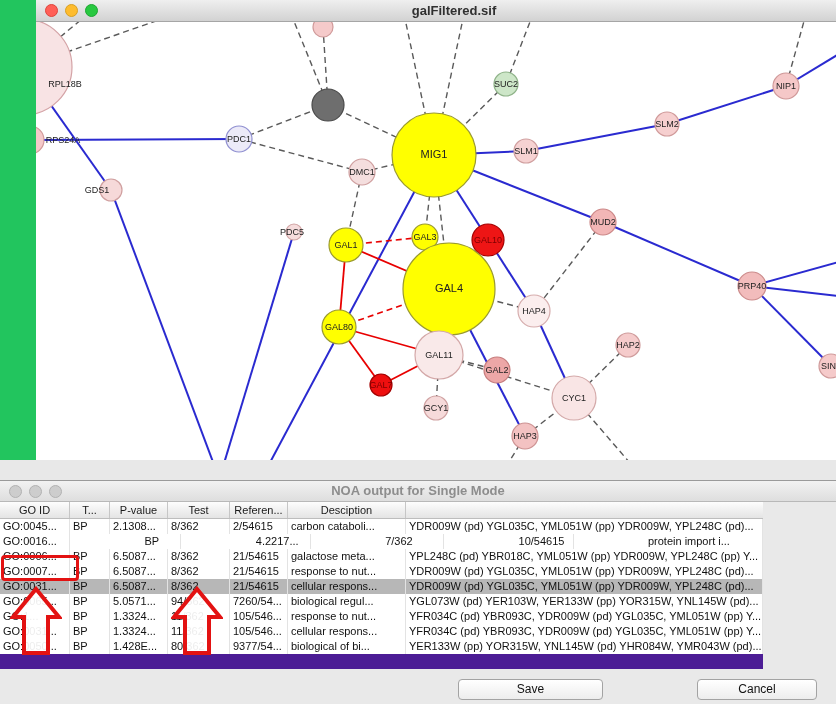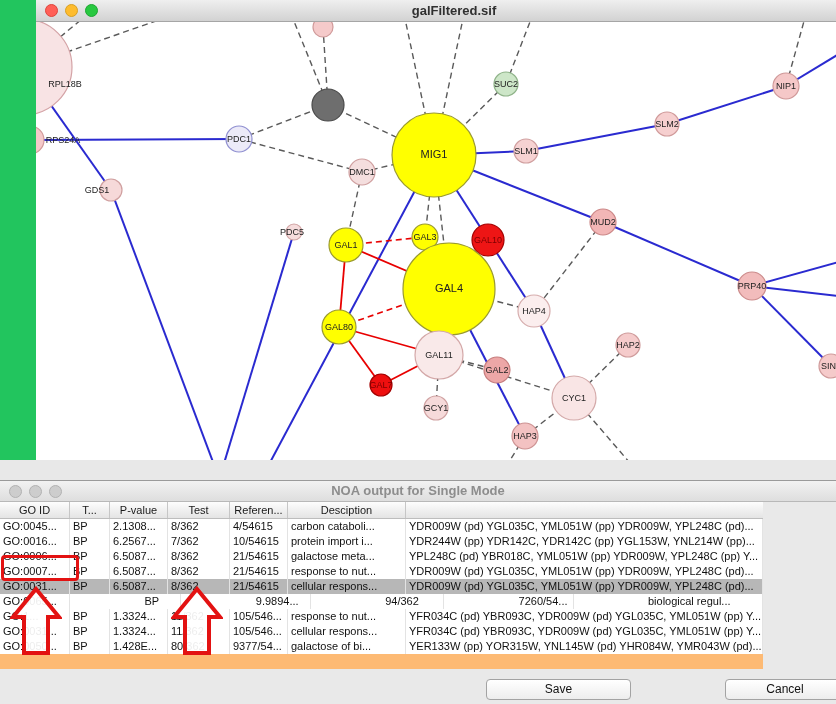--- a/index.html
+++ b/index.html
@@ -25,21 +25,21 @@
   
   .bottom-window {
     position:absolute; top:480px; left:0; width:836px; height:244px;
     background:#e9e9e9; border-top:1px solid #9a9a9a; box-sizing:border-box;
   }
   .titlebar2 {
     height:21px; background:linear-gradient(#f2f2f2,#dedede);
     border-bottom:1px solid #b8b8b8; position:relative; box-sizing:border-box;
   }
   .titlebar2 .title { text-align:center; font-size:13px; line-height:20px; color:#8d8d8d; font-weight:bold; }
-  .table-area { position:absolute; top:21px; left:0; width:763px; height:167px; background:#fdba74; overflow:hidden; }
+  .table-area { position:absolute; top:21px; left:0; width:763px; height:167px; background:#4c1d95; overflow:hidden; }
   #table-header {
     display:flex; height:17px; background:linear-gradient(#fdfdfd,#e4e4e4);
     border-bottom:1px solid #bdbdbd; box-sizing:border-box;
   }
   .th {
     font-size:11px; line-height:16px; text-align:center; color:#1a1a1a;
     border-right:1px solid #c6c6c6; overflow:hidden; white-space:nowrap; box-sizing:border-box;
   }
   .tr { display:flex; height:15px; background:#fff;justify-content:space-between; }
   .tr.selected { background:#b7b7b7; }
@@ -47,21 +47,21 @@
     font-size:11px; line-height:15px; padding-left:3px; color:#111;
     border-right:1px solid #e3e3e3; overflow:hidden; white-space:nowrap; box-sizing:border-box;
   }
   .col0{width:70px;flex:none} .col1{width:40px;flex:none} .col2{width:58px;flex:none}
   .col3{width:62px;flex:none} .col4{width:58px;flex:none} .col5{width:118px;flex:none}
   .col6{flex:1}
 
   .btn {
     position:absolute; height:21px; box-sizing:border-box; text-align:center;
     background:linear-gradient(#ffffff,#ededed); border:1px solid #a3a3a3;
-    border-radius:4px; font-size:12px; line-height:19px; color:#111; cursor:default;margin-left:28px;
+    border-radius:4px; font-size:12px; line-height:19px; color:#111; cursor:default;
   }
   #save-btn   { left:458px; top:198px; width:145px; }
   #cancel-btn { left:697px; top:198px; width:120px; }
 
   
   .anno-rect {
     position:absolute; left:1px; top:555px; width:72px; height:20px;
     border:3px solid #e31212; border-radius:4px; z-index:6;
   }
   .anno-arrow { position:absolute; z-index:6; }
@@ -213,32 +213,31 @@
         <div class="th col3">Test</div>
         <div class="th col4">Referen...</div>
         <div class="th col5">Desciption</div>
       </div>
     <div id="table-body">
         <div class="tr">
           <div class="td col0">GO:0045...</div>
           <div class="td col1">BP</div>
           <div class="td col2">2.1308...</div>
           <div class="td col3">8/362</div>
-          <div class="td col4">4/54615</div>
+          <div class="td col4">2/54615</div>
           <div class="td col5">carbon cataboli...</div>
           <div class="td col6">YDR009W (pd) YGL035C, YML051W (pp) YDR009W, YPL248C (pd)...</div>
         </div>
         <div class="tr">
           <div class="td col0">GO:0016...</div>
           <div class="td col1">BP</div>
-          <div class="td col2">6.2567...</div>
+          <div class="td col2">4.2217...</div>
           <div class="td col3">7/362</div>
           <div class="td col4">10/54615</div>
           <div class="td col5">protein import i...</div>
-          <div class="td col6">YDR244W (pp) YDR142C, YDR142C (pp) YGL153W, YNL214W (pp)...</div>
         </div>
         <div class="tr">
           <div class="td col0">GO:0006...</div>
           <div class="td col1">BP</div>
           <div class="td col2">6.5087...</div>
           <div class="td col3">8/362</div>
           <div class="td col4">21/54615</div>
           <div class="td col5">galactose meta...</div>
           <div class="td col6">YPL248C (pd) YBR018C, YML051W (pp) YDR009W, YPL248C (pp) Y...</div>
         </div>
@@ -256,24 +255,25 @@
           <div class="td col1">BP</div>
           <div class="td col2">6.5087...</div>
           <div class="td col3">8/362</div>
           <div class="td col4">21/54615</div>
           <div class="td col5">cellular respons...</div>
           <div class="td col6">YDR009W (pd) YGL035C, YML051W (pp) YDR009W, YPL248C (pd)...</div>
         </div>
         <div class="tr">
           <div class="td col0">GO:0065...</div>
           <div class="td col1">BP</div>
-          <div class="td col2">9.9894...</div>
+          <div class="td col2">5.0571...</div>
           <div class="td col3">94/362</div>
           <div class="td col4">7260/54...</div>
           <div class="td col5">biological regul...</div>
+          <div class="td col6">YGL073W (pd) YER103W, YER133W (pp) YOR315W, YNL145W (pd)...</div>
         </div>
         <div class="tr">
           <div class="td col0">GO:1...</div>
           <div class="td col1">BP</div>
           <div class="td col2">1.3324...</div>
           <div class="td col3">11/362</div>
           <div class="td col4">105/546...</div>
           <div class="td col5">response to nut...</div>
           <div class="td col6">YFR034C (pd) YBR093C, YDR009W (pd) YGL035C, YML051W (pp) Y...</div>
         </div>
@@ -285,21 +285,21 @@
           <div class="td col4">105/546...</div>
           <div class="td col5">cellular respons...</div>
           <div class="td col6">YFR034C (pd) YBR093C, YDR009W (pd) YGL035C, YML051W (pp) Y...</div>
         </div>
         <div class="tr">
           <div class="td col0">GO:0050...</div>
           <div class="td col1">BP</div>
           <div class="td col2">1.428E...</div>
           <div class="td col3">80/362</div>
           <div class="td col4">9377/54...</div>
-          <div class="td col5">galactose of bi...</div>
+          <div class="td col5">biological of bi...</div>
           <div class="td col6">YER133W (pp) YOR315W, YNL145W (pd) YHR084W, YMR043W (pd)...</div>
         </div>
       </div>
   </div>
   <div class="btn" id="save-btn">Save</div>
   <div class="btn" id="cancel-btn">Cancel</div>
 </div>
 
 <div class="anno-rect"></div>
 <svg class="anno-arrow" id="arrow-goid" width="52" height="70" viewBox="0 0 52 70">

